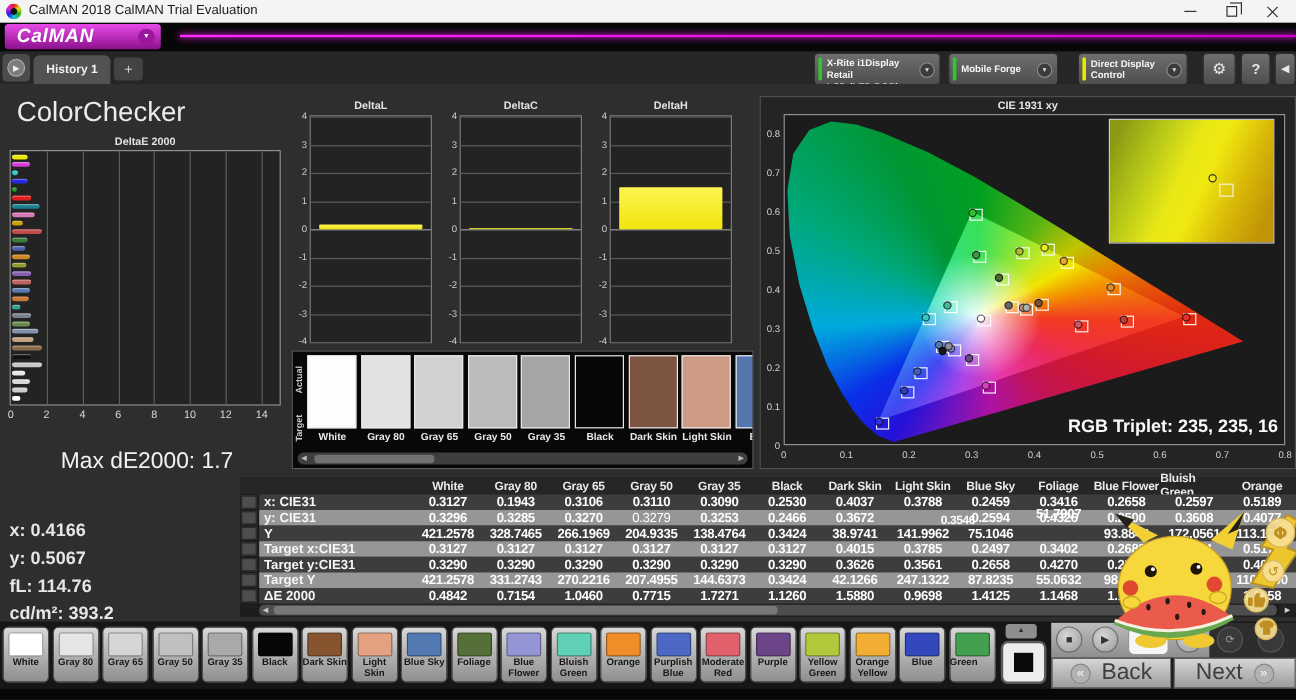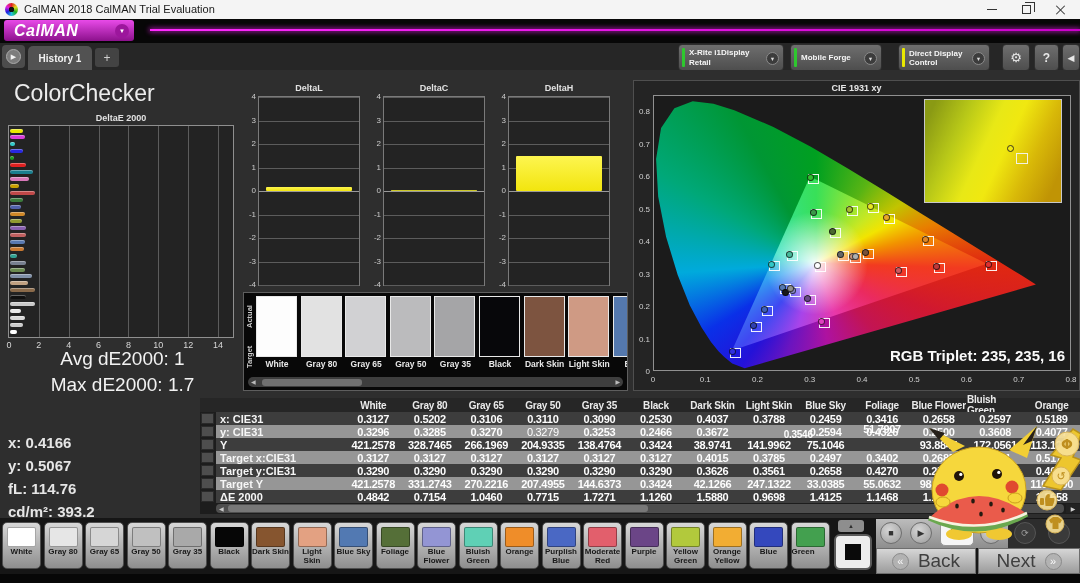--- a/index.html
+++ b/index.html
@@ -253,21 +253,20 @@
   <div id="deltae-axis">
       <div style="position: absolute; left: -6px; top: 0px; width: 14px; text-align: center;">0</div>
       <div style="position: absolute; left: 23.8667px; top: 0px; width: 14px; text-align: center;">2</div>
       <div style="position: absolute; left: 53.7333px; top: 0px; width: 14px; text-align: center;">4</div>
       <div style="position: absolute; left: 83.6px; top: 0px; width: 14px; text-align: center;">6</div>
       <div style="position: absolute; left: 113.467px; top: 0px; width: 14px; text-align: center;">8</div>
       <div style="position: absolute; left: 143.333px; top: 0px; width: 14px; text-align: center;">10</div>
       <div style="position: absolute; left: 173.2px; top: 0px; width: 14px; text-align: center;">12</div>
       <div style="position: absolute; left: 203.067px; top: 0px; width: 14px; text-align: center;">14</div>
     </div>
-  <div id="avg-label">Avg dE2000: 1</div>
   <div id="max-label">Max dE2000: 1.7</div>
   <div class="cr-line" style="top:434px;">x: 0.4166</div>
   <div class="cr-line" style="top:457px;">y: 0.5067</div>
   <div class="cr-line" style="top:480px;">fL: 114.76</div>
   <div class="cr-line" style="top:503px;">cd/m²: 393.2</div>
 
   <div class="dchart-title" style="left:258px;">DeltaL</div>
   <div class="dchart-title" style="left:383px;">DeltaC</div>
   <div class="dchart-title" style="left:508px;">DeltaH</div>
   <div id="dl-axis" class="dchart-yaxis" style="left:244px;">
@@ -479,21 +478,21 @@
         <div style="position: absolute; left: 597.308px; top: 0px; width: 56.5385px; height: 14px; font-size: 10px; font-weight: bold; color: rgb(234, 234, 234); display: flex; align-items: center; justify-content: center; letter-spacing: -0.2px;">Blue Sky</div>
         <div style="position: absolute; left: 653.846px; top: 0px; width: 56.5385px; height: 14px; font-size: 10px; font-weight: bold; color: rgb(234, 234, 234); display: flex; align-items: center; justify-content: center; letter-spacing: -0.2px;">Foliage</div>
         <div style="position: absolute; left: 710.385px; top: 0px; width: 56.5385px; height: 14px; font-size: 10px; font-weight: bold; color: rgb(234, 234, 234); display: flex; align-items: center; justify-content: center; letter-spacing: -0.2px;">Blue Flower</div>
         <div style="position: absolute; left: 766.923px; top: 0px; width: 56.5385px; height: 14px; font-size: 10px; font-weight: bold; color: rgb(234, 234, 234); display: flex; align-items: center; justify-content: center; letter-spacing: -0.2px;">Bluish Green</div>
         <div style="position: absolute; left: 823.462px; top: 0px; width: 56.5385px; height: 14px; font-size: 10px; font-weight: bold; color: rgb(234, 234, 234); display: flex; align-items: center; justify-content: center; letter-spacing: -0.2px;">Orange</div>
       </div>
     <div id="tbl-body">
         <div style="position: absolute; left: 16px; top: 14px; width: 864px; height: 13px; background: rgb(61, 61, 61);"></div>
         <div style="position: absolute; left: 20px; top: 14px; width: 129px; height: 13px; font-size: 11px; font-weight: bold; color: rgb(246, 246, 246); display: flex; align-items: center;">x: CIE31</div>
         <div style="position: absolute; left: 145px; top: 14px; width: 56.5385px; height: 13px; font-size: 11px; font-weight: bold; color: rgb(253, 253, 253); display: flex; align-items: center; justify-content: center; letter-spacing: -0.3px;">0.3127</div>
-        <div style="position: absolute; left: 201.538px; top: 14px; width: 56.5385px; height: 13px; font-size: 11px; font-weight: bold; color: rgb(253, 253, 253); display: flex; align-items: center; justify-content: center; letter-spacing: -0.3px;">0.5202</div>
+        <div style="position: absolute; left: 201.538px; top: 14px; width: 56.5385px; height: 13px; font-size: 11px; font-weight: bold; color: rgb(253, 253, 253); display: flex; align-items: center; justify-content: center; letter-spacing: -0.3px;">0.1943</div>
         <div style="position: absolute; left: 258.077px; top: 14px; width: 56.5385px; height: 13px; font-size: 11px; font-weight: bold; color: rgb(253, 253, 253); display: flex; align-items: center; justify-content: center; letter-spacing: -0.3px;">0.3106</div>
         <div style="position: absolute; left: 314.615px; top: 14px; width: 56.5385px; height: 13px; font-size: 11px; font-weight: bold; color: rgb(253, 253, 253); display: flex; align-items: center; justify-content: center; letter-spacing: -0.3px;">0.3110</div>
         <div style="position: absolute; left: 371.154px; top: 14px; width: 56.5385px; height: 13px; font-size: 11px; font-weight: bold; color: rgb(253, 253, 253); display: flex; align-items: center; justify-content: center; letter-spacing: -0.3px;">0.3090</div>
         <div style="position: absolute; left: 427.692px; top: 14px; width: 56.5385px; height: 13px; font-size: 11px; font-weight: bold; color: rgb(253, 253, 253); display: flex; align-items: center; justify-content: center; letter-spacing: -0.3px;">0.2530</div>
         <div style="position: absolute; left: 484.231px; top: 14px; width: 56.5385px; height: 13px; font-size: 11px; font-weight: bold; color: rgb(253, 253, 253); display: flex; align-items: center; justify-content: center; letter-spacing: -0.3px;">0.4037</div>
         <div style="position: absolute; left: 540.769px; top: 14px; width: 56.5385px; height: 13px; font-size: 11px; font-weight: bold; color: rgb(253, 253, 253); display: flex; align-items: center; justify-content: center; letter-spacing: -0.3px;">0.3788</div>
         <div style="position: absolute; left: 597.308px; top: 14px; width: 56.5385px; height: 13px; font-size: 11px; font-weight: bold; color: rgb(253, 253, 253); display: flex; align-items: center; justify-content: center; letter-spacing: -0.3px;">0.2459</div>
         <div style="position: absolute; left: 653.846px; top: 14px; width: 56.5385px; height: 13px; font-size: 11px; font-weight: bold; color: rgb(253, 253, 253); display: flex; align-items: center; justify-content: center; letter-spacing: -0.3px;">0.3416</div>
         <div style="position: absolute; left: 710.385px; top: 14px; width: 56.5385px; height: 13px; font-size: 11px; font-weight: bold; color: rgb(253, 253, 253); display: flex; align-items: center; justify-content: center; letter-spacing: -0.3px;">0.2658</div>
         <div style="position: absolute; left: 766.923px; top: 14px; width: 56.5385px; height: 13px; font-size: 11px; font-weight: bold; color: rgb(253, 253, 253); display: flex; align-items: center; justify-content: center; letter-spacing: -0.3px;">0.2597</div>
@@ -561,21 +560,21 @@
         <div style="position: absolute; left: 16px; top: 79px; width: 864px; height: 13px; background: rgb(150, 150, 150);"></div>
         <div style="position: absolute; left: 20px; top: 79px; width: 129px; height: 13px; font-size: 11px; font-weight: bold; color: rgb(246, 246, 246); display: flex; align-items: center;">Target Y</div>
         <div style="position: absolute; left: 145px; top: 79px; width: 56.5385px; height: 13px; font-size: 11px; font-weight: bold; color: rgb(253, 253, 253); display: flex; align-items: center; justify-content: center; letter-spacing: -0.3px;">421.2578</div>
         <div style="position: absolute; left: 201.538px; top: 79px; width: 56.5385px; height: 13px; font-size: 11px; font-weight: bold; color: rgb(253, 253, 253); display: flex; align-items: center; justify-content: center; letter-spacing: -0.3px;">331.2743</div>
         <div style="position: absolute; left: 258.077px; top: 79px; width: 56.5385px; height: 13px; font-size: 11px; font-weight: bold; color: rgb(253, 253, 253); display: flex; align-items: center; justify-content: center; letter-spacing: -0.3px;">270.2216</div>
         <div style="position: absolute; left: 314.615px; top: 79px; width: 56.5385px; height: 13px; font-size: 11px; font-weight: bold; color: rgb(253, 253, 253); display: flex; align-items: center; justify-content: center; letter-spacing: -0.3px;">207.4955</div>
         <div style="position: absolute; left: 371.154px; top: 79px; width: 56.5385px; height: 13px; font-size: 11px; font-weight: bold; color: rgb(253, 253, 253); display: flex; align-items: center; justify-content: center; letter-spacing: -0.3px;">144.6373</div>
         <div style="position: absolute; left: 427.692px; top: 79px; width: 56.5385px; height: 13px; font-size: 11px; font-weight: bold; color: rgb(253, 253, 253); display: flex; align-items: center; justify-content: center; letter-spacing: -0.3px;">0.3424</div>
         <div style="position: absolute; left: 484.231px; top: 79px; width: 56.5385px; height: 13px; font-size: 11px; font-weight: bold; color: rgb(253, 253, 253); display: flex; align-items: center; justify-content: center; letter-spacing: -0.3px;">42.1266</div>
         <div style="position: absolute; left: 540.769px; top: 79px; width: 56.5385px; height: 13px; font-size: 11px; font-weight: bold; color: rgb(253, 253, 253); display: flex; align-items: center; justify-content: center; letter-spacing: -0.3px;">247.1322</div>
-        <div style="position: absolute; left: 597.308px; top: 79px; width: 56.5385px; height: 13px; font-size: 11px; font-weight: bold; color: rgb(253, 253, 253); display: flex; align-items: center; justify-content: center; letter-spacing: -0.3px;">33.0385</div>
+        <div style="position: absolute; left: 597.308px; top: 79px; width: 56.5385px; height: 13px; font-size: 11px; font-weight: bold; color: rgb(253, 253, 253); display: flex; align-items: center; justify-content: center; letter-spacing: -0.3px;">87.8235</div>
         <div style="position: absolute; left: 653.846px; top: 79px; width: 56.5385px; height: 13px; font-size: 11px; font-weight: bold; color: rgb(253, 253, 253); display: flex; align-items: center; justify-content: center; letter-spacing: -0.3px;">55.0632</div>
         <div style="position: absolute; left: 710.385px; top: 79px; width: 56.5385px; height: 13px; font-size: 11px; font-weight: bold; color: rgb(253, 253, 253); display: flex; align-items: center; justify-content: center; letter-spacing: -0.3px;">98.3155</div>
         <div style="position: absolute; left: 766.923px; top: 79px; width: 56.5385px; height: 13px; font-size: 11px; font-weight: bold; color: rgb(253, 253, 253); display: flex; align-items: center; justify-content: center; letter-spacing: -0.3px;">175.2743</div>
         <div style="position: absolute; left: 823.462px; top: 79px; width: 56.5385px; height: 13px; font-size: 11px; font-weight: bold; color: rgb(253, 253, 253); display: flex; align-items: center; justify-content: center; letter-spacing: -0.3px;">110.2690</div>
         <div style="position: absolute; left: 16px; top: 92px; width: 864px; height: 13px; background: rgb(61, 61, 61);"></div>
         <div style="position: absolute; left: 20px; top: 92px; width: 129px; height: 13px; font-size: 11px; font-weight: bold; color: rgb(246, 246, 246); display: flex; align-items: center;">ΔE 2000</div>
         <div style="position: absolute; left: 145px; top: 92px; width: 56.5385px; height: 13px; font-size: 11px; font-weight: bold; color: rgb(253, 253, 253); display: flex; align-items: center; justify-content: center; letter-spacing: -0.3px;">0.4842</div>
         <div style="position: absolute; left: 201.538px; top: 92px; width: 56.5385px; height: 13px; font-size: 11px; font-weight: bold; color: rgb(253, 253, 253); display: flex; align-items: center; justify-content: center; letter-spacing: -0.3px;">0.7154</div>
         <div style="position: absolute; left: 258.077px; top: 92px; width: 56.5385px; height: 13px; font-size: 11px; font-weight: bold; color: rgb(253, 253, 253); display: flex; align-items: center; justify-content: center; letter-spacing: -0.3px;">1.0460</div>
         <div style="position: absolute; left: 314.615px; top: 92px; width: 56.5385px; height: 13px; font-size: 11px; font-weight: bold; color: rgb(253, 253, 253); display: flex; align-items: center; justify-content: center; letter-spacing: -0.3px;">0.7715</div>

